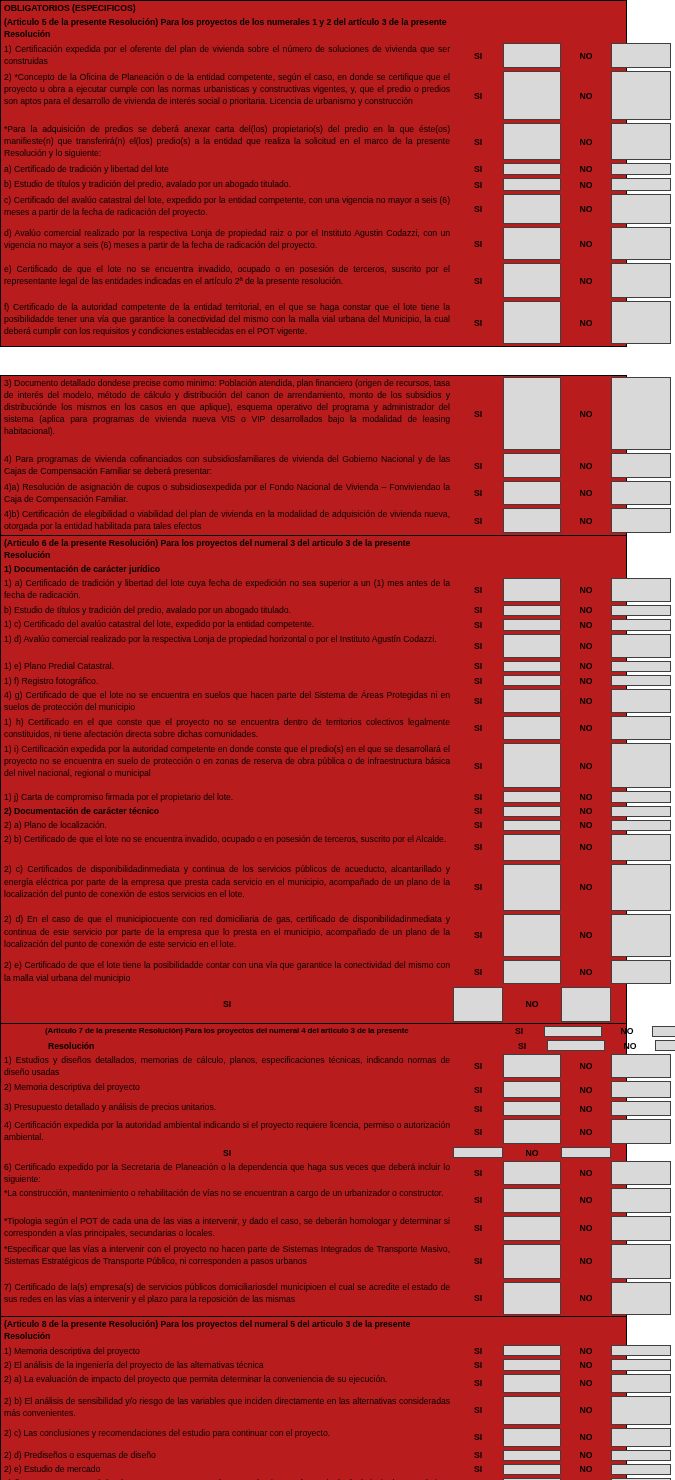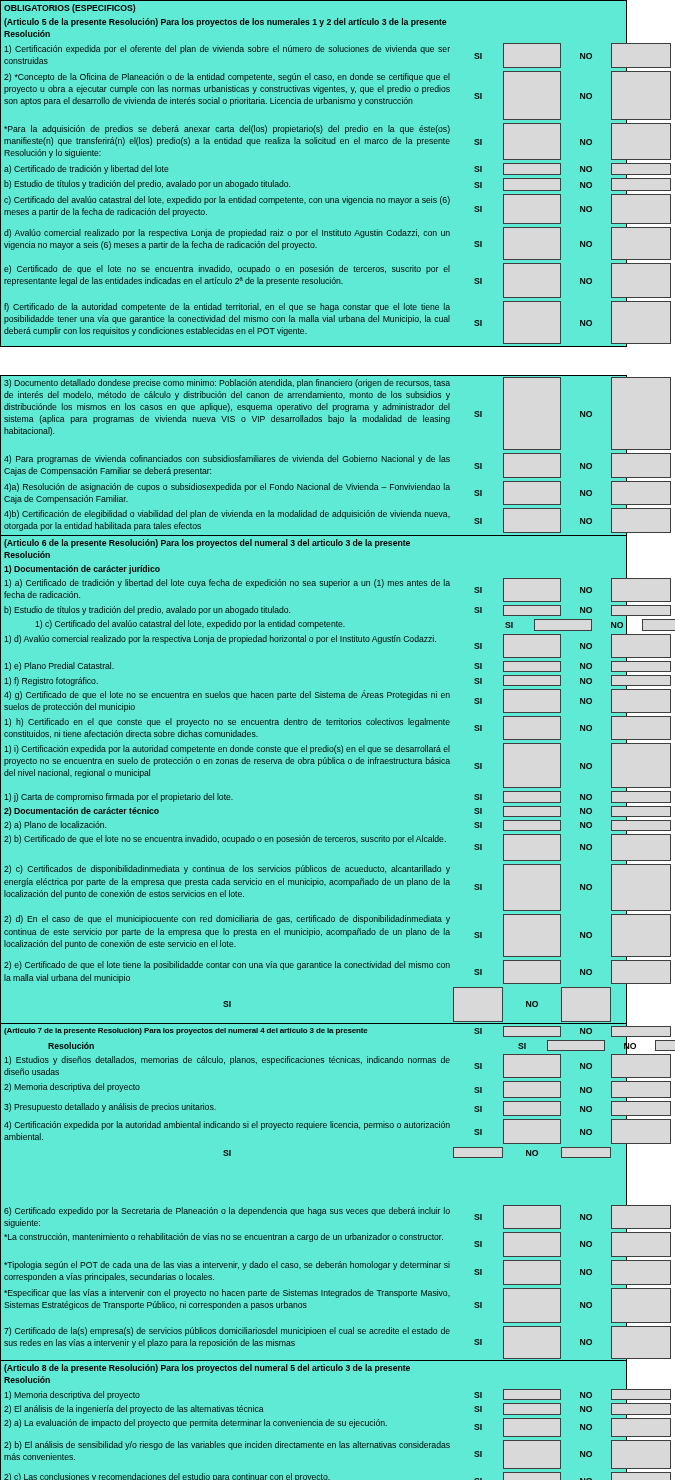--- a/index.html
+++ b/index.html
@@ -9,21 +9,21 @@
     font-size:8.7px;
     line-height:12.2px;
     color:#000;
     letter-spacing:-0.05px;
   }
   .page{width:675px;}
   .tbl{
     border:1.5px solid var(--tborder,#000);
     box-sizing:border-box;
     width:627px;
-    background:#5eead4;
+    background:#b91c1c;
   }
   .gap{height:28px;}
   .row{
     display:grid;
     grid-template-columns:452px 50px 58px 50px 60px;
     box-sizing:border-box;
   }
   .row.topline{border-top:1.5px solid var(--tborder,#000);}
   .txt{
     padding:1px 3px 1px 3px;
@@ -222,21 +222,21 @@
         <div class="txt">b) Estudio de títulos y tradición del predio, avalado por un abogado titulado.</div>
         <div class="lab">SI</div>
         <div class="bcell">
           <div class="box"></div>
         </div>
         <div class="lab">NO</div>
         <div class="bcell">
           <div class="box"></div>
         </div>
       </div>
-      <div class="row" style="min-height: 15px; padding-left: 31px;">
+      <div class="row" style="min-height: 15px;">
         <div class="txt">1) c) Certificado del avalúo catastral del lote, expedido por la entidad competente.</div>
         <div class="lab">SI</div>
         <div class="bcell">
           <div class="box"></div>
         </div>
         <div class="lab">NO</div>
         <div class="bcell">
           <div class="box"></div>
         </div>
       </div>
@@ -386,21 +386,21 @@
       <div class="row" style="min-height: 38px;">
         <div class="lab">SI</div>
         <div class="bcell">
           <div class="box"></div>
         </div>
         <div class="lab">NO</div>
         <div class="bcell">
           <div class="box"></div>
         </div>
       </div>
-      <div class="row topline" style="min-height: 13px;">
+      <div class="row topline" style="min-height: 13px; padding-left: 41px;">
         <div class="txt b nw">(Articulo 7 de la presente Resolución) Para los proyectos del numeral 4 del articulo 3 de la presente</div>
         <div class="lab">SI</div>
         <div class="bcell">
           <div class="box"></div>
         </div>
         <div class="lab">NO</div>
         <div class="bcell">
           <div class="box"></div>
         </div>
       </div>
@@ -462,21 +462,21 @@
       <div class="row" style="min-height: 14px;">
         <div class="lab">SI</div>
         <div class="bcell">
           <div class="box"></div>
         </div>
         <div class="lab">NO</div>
         <div class="bcell">
           <div class="box"></div>
         </div>
       </div>
-      <div class="row" style="min-height: 26px; margin-top: 44px;">
+      <div class="row" style="min-height: 26px;">
         <div class="txt">6) Certificado expedido por la Secretaria de Planeación o la dependencia que haga sus veces que deberá incluir lo siguiente:</div>
         <div class="lab">SI</div>
         <div class="bcell">
           <div class="box"></div>
         </div>
         <div class="lab">NO</div>
         <div class="bcell">
           <div class="box"></div>
         </div>
       </div>

